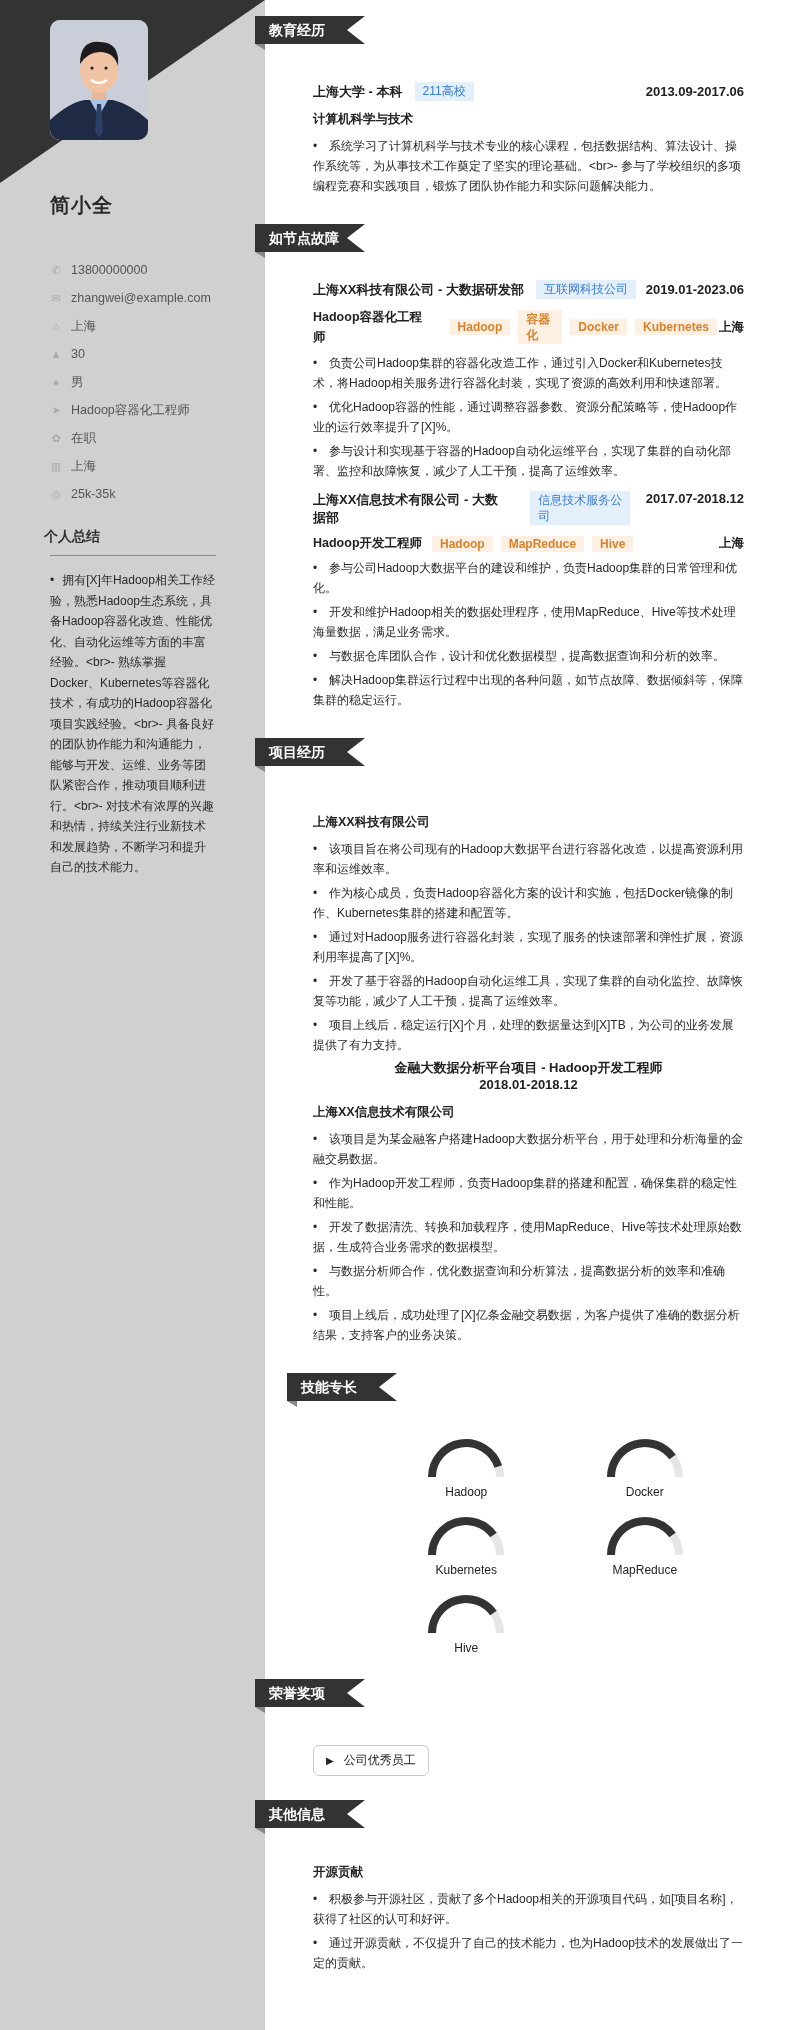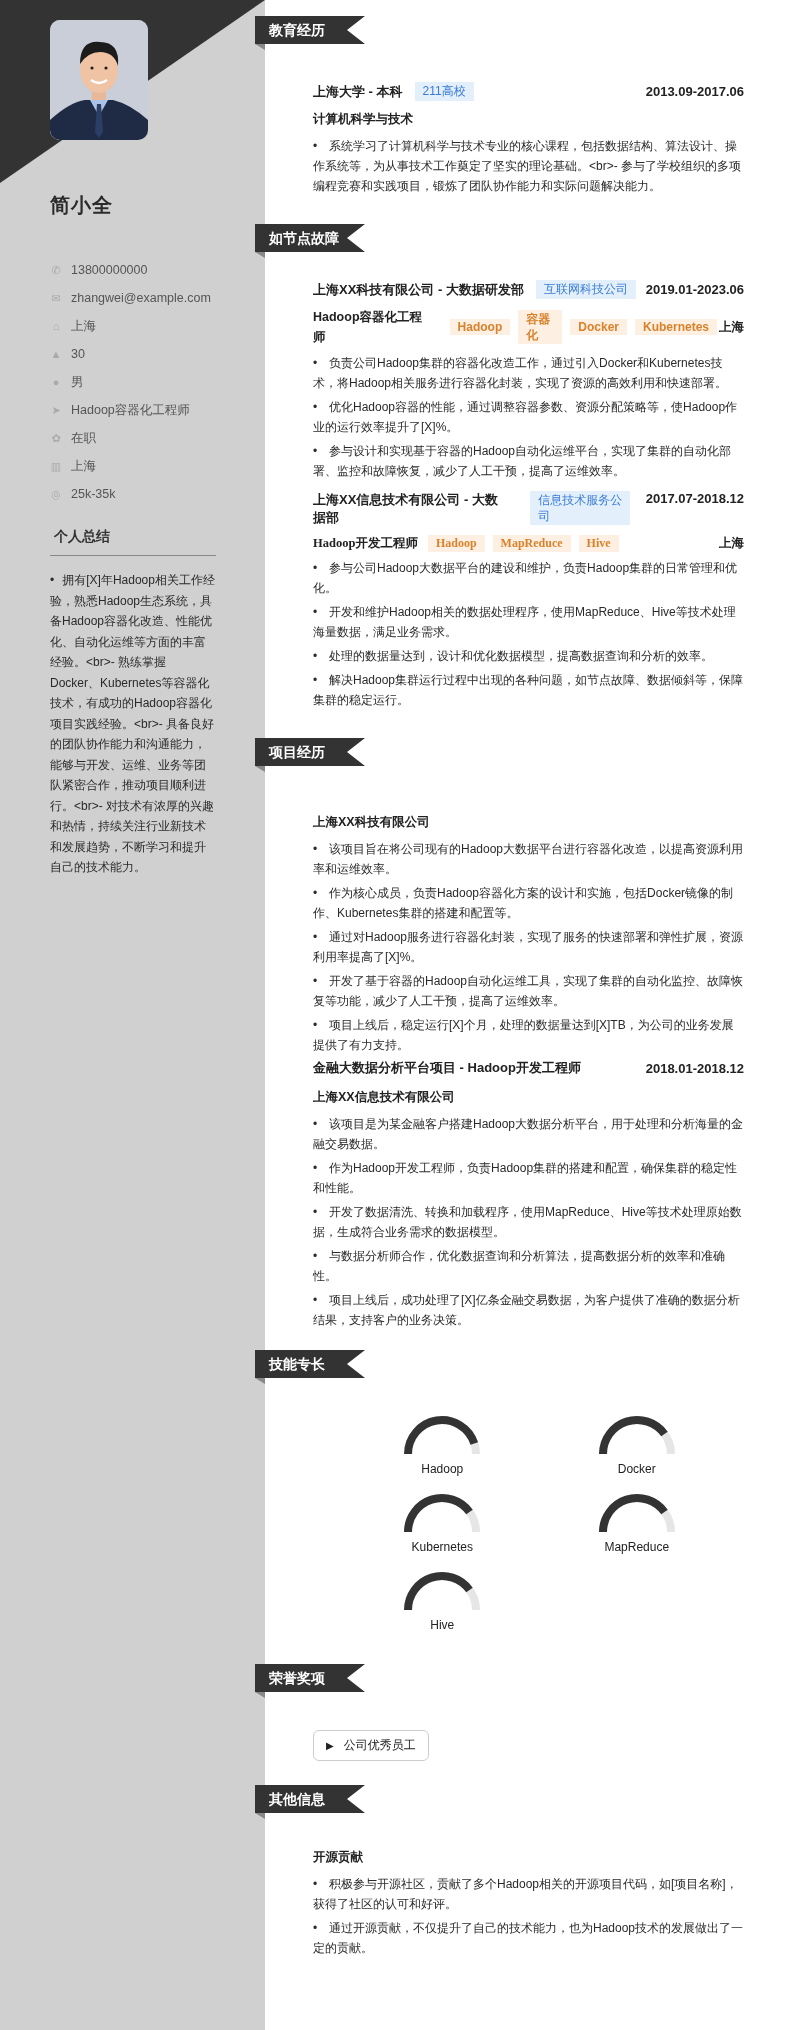--- a/index.html
+++ b/index.html
@@ -20,21 +20,21 @@
     position: absolute; left: 50px; top: 20px; width: 98px; height: 120px;
     border-radius: 10px; background: #c9ced8; overflow: hidden;
   }
   .avatar svg { width: 100%; height: 100%; display: block; }
   .name {
     position: absolute; left: 50px; top: 192px; font-size: 20px; font-weight: bold; color: #2b2b2b; letter-spacing: 1px;
   }
   .info-list { position: absolute; left: 50px; top: 256px; width: 190px; }
   .info-item { display: flex; align-items: center; height: 28px; font-size: 12.5px; color: #555; }
   .info-item .ico { width: 12px; height: 12px; margin-right: 9px; color: #aaa; font-size: 11px; line-height: 12px; text-align: center; display: inline-block; }
-  .summary-title { position: absolute; left: 54px; top: 528px; font-size: 14px; color: #333; font-weight: bold; }
+  .summary-title { position: absolute; left: 44px; top: 528px; font-size: 14px; color: #333; font-weight: bold; }
   .summary-line { position: absolute; left: 50px; top: 555px; width: 166px; height: 1px; background: #888; }
   .summary-text {
     position: absolute; left: 50px; top: 570px; width: 166px;
     font-size: 12px; line-height: 20.5px; color: #2a2a2a;
   }
   .summary-text .bullet { display: inline-block; margin-right: 8px; }
 
   
   .main { position: absolute; left: 265px; top: 0; width: 529px; }
   .section { position: relative; }
@@ -183,66 +183,66 @@
         <li><span class="dot">•</span><span>优化Hadoop容器的性能，通过调整容器参数、资源分配策略等，使Hadoop作业的运行效率提升了[X]%。</span></li>
         <li><span class="dot">•</span><span>参与设计和实现基于容器的Hadoop自动化运维平台，实现了集群的自动化部署、监控和故障恢复，减少了人工干预，提高了运维效率。</span></li>
       </ul>
 
       <div class="row" style="margin-top:10px;align-items:flex-start;">
         <span class="title-bold" style="width:190px;line-height:18px;">上海XX信息技术有限公司 - 大数据部</span>
         <span class="tag-blue" style="width:100px;line-height:16px;">信息技术服务公司</span>
         <span class="date">2017.07-2018.12</span>
       </div>
       <div class="row" style="margin-top:8px;">
-        <div style="display:flex;align-items:flex-end;font-family:Liberation Serif, serif;">
+        <div style="display:flex;align-items:flex-end;">
           <span class="sub-bold" style="margin-right:10px;">Hadoop开发工程师</span>
           <span class="tag-orange">Hadoop</span>
           <span class="tag-orange">MapReduce</span>
           <span class="tag-orange">Hive</span>
         </div>
         <span class="sub-bold">上海</span>
       </div>
       <ul class="bullets" style="margin-top:6px;">
         <li><span class="dot">•</span><span>参与公司Hadoop大数据平台的建设和维护，负责Hadoop集群的日常管理和优化。</span></li>
         <li><span class="dot">•</span><span>开发和维护Hadoop相关的数据处理程序，使用MapReduce、Hive等技术处理海量数据，满足业务需求。</span></li>
-        <li><span class="dot">•</span><span>处理的数据量达到，设计和优化数据模型，提高数据查询和分析的效率。</span></li>
+        <li><span class="dot">•</span><span>与数据仓库团队合作，设计和优化数据模型，提高数据查询和分析的效率。</span></li>
         <li><span class="dot">•</span><span>解决Hadoop集群运行过程中出现的各种问题，如节点故障、数据倾斜等，保障集群的稳定运行。</span></li>
       </ul>
     </div>
   </section>
 
   <section class="section" style="top:64px;">
     <div class="ribbon">项目经历</div>
     <div class="ribbon-fold" style="top:28px;"></div>
     <div class="content" style="padding-top:28px;">
       <div class="sub-bold" style="margin-top:12px;">上海XX科技有限公司</div>
       <ul class="bullets" style="margin-top:8px;">
         <li><span class="dot">•</span><span>该项目旨在将公司现有的Hadoop大数据平台进行容器化改造，以提高资源利用率和运维效率。</span></li>
         <li><span class="dot">•</span><span>作为核心成员，负责Hadoop容器化方案的设计和实施，包括Docker镜像的制作、Kubernetes集群的搭建和配置等。</span></li>
         <li><span class="dot">•</span><span>通过对Hadoop服务进行容器化封装，实现了服务的快速部署和弹性扩展，资源利用率提高了[X]%。</span></li>
         <li><span class="dot">•</span><span>开发了基于容器的Hadoop自动化运维工具，实现了集群的自动化监控、故障恢复等功能，减少了人工干预，提高了运维效率。</span></li>
         <li><span class="dot">•</span><span>项目上线后，稳定运行[X]个月，处理的数据量达到[X]TB，为公司的业务发展提供了有力支持。</span></li>
       </ul>
 
-      <div class="row" style="margin-top:2px;">
+      <div class="row" style="margin-top:2px;flex-direction:column;">
         <span class="title-bold">金融大数据分析平台项目 - Hadoop开发工程师</span>
         <span class="date">2018.01-2018.12</span>
       </div>
       <div class="sub-bold" style="margin-top:12px;">上海XX信息技术有限公司</div>
       <ul class="bullets" style="margin-top:8px;">
         <li><span class="dot">•</span><span>该项目是为某金融客户搭建Hadoop大数据分析平台，用于处理和分析海量的金融交易数据。</span></li>
         <li><span class="dot">•</span><span>作为Hadoop开发工程师，负责Hadoop集群的搭建和配置，确保集群的稳定性和性能。</span></li>
         <li><span class="dot">•</span><span>开发了数据清洗、转换和加载程序，使用MapReduce、Hive等技术处理原始数据，生成符合业务需求的数据模型。</span></li>
         <li><span class="dot">•</span><span>与数据分析师合作，优化数据查询和分析算法，提高数据分析的效率和准确性。</span></li>
         <li><span class="dot">•</span><span>项目上线后，成功处理了[X]亿条金融交易数据，为客户提供了准确的数据分析结果，支持客户的业务决策。</span></li>
       </ul>
     </div>
   </section>
 
-  <section class="section" style="top:80px;">
+  <section class="section" style="top:88px;margin-left:32px;">
     <div class="ribbon">技能专长</div>
     <div class="ribbon-fold" style="top:28px;"></div>
     <div class="skills" style="padding-top:28px;">
       <div class="skill">
         <svg viewBox="0 0 80 42">
           <path d="M6 40 A34 34 0 0 1 74 40" stroke="#e6e6e6" stroke-width="8" fill="none"></path>
           <path d="M6 40 A34 34 0 0 1 72.3 29.5" stroke="#333" stroke-width="8" fill="none"></path>
         </svg>
         <span class="skill-label">Hadoop</span>
       </div>

